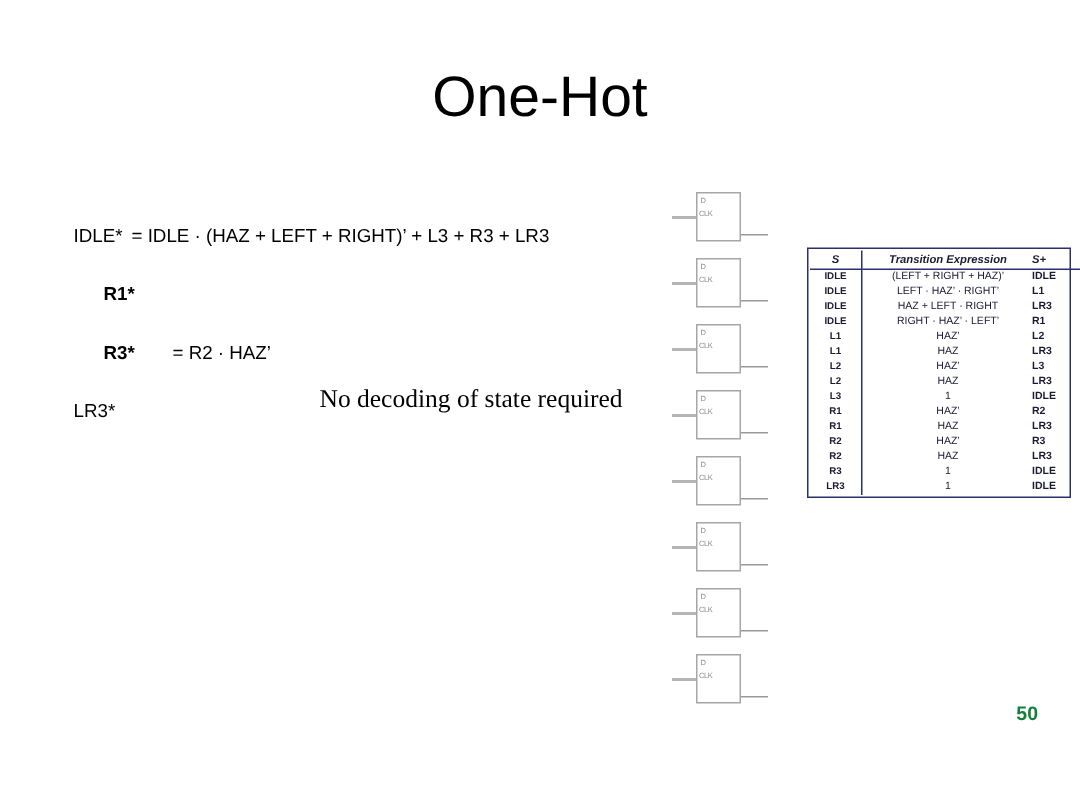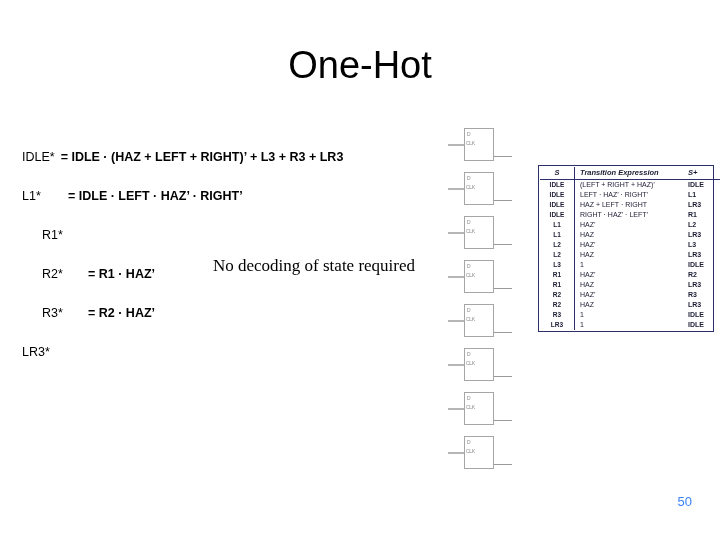--- a/index.html
+++ b/index.html
@@ -43,25 +43,26 @@
     align-items: flex-start;
     font-size: 12.5px;
     line-height: 14px;
     color: #000000;
     white-space: nowrap;
   }
   .eq-lhs {
     display: inline-block;
     min-width: 46px;
     font-weight: 400;
-  }
-  .eq-lhs.bold { font-weight: 400; padding-left: 20px; }
+    margin-left: 27px;
+  }
+  .eq-lhs.bold { font-weight: 700; padding-left: 20px; }
   .eq-rhs {
     display: inline-block;
-    font-weight: 700;
+    font-weight: 400;
   }
   .eq-row.first .eq-lhs { min-width: 0; padding-right: 6px; }
 
   
   .callout {
     position: absolute;
     left: 213px;
     top: 256px;
     font-family: "Liberation Serif", serif;
     font-size: 17px;
@@ -142,21 +143,21 @@
   .trans-table table {
     border-collapse: collapse;
     width: 100%;
     table-layout: fixed;
   }
   .trans-table th, .trans-table td {
     font-family: "Liberation Sans", sans-serif;
     font-size: 7px;
     color: #1b1b33;
     padding: 1px 2px;
-    text-align: left;
+    text-align: center;
     line-height: 8px;
     white-space: nowrap;
     overflow: hidden;
   }
   .trans-table th {
     font-weight: 700;
     font-style: italic;
     font-size: 7.5px;
     border-bottom: 1px solid #2b2f6b;
     padding-bottom: 2px;
@@ -180,47 +181,39 @@
     text-align: left;
   }
   .trans-table th.c-next { text-align: left; }
   .trans-table td.c-s { font-size: 6.5px; }
   .trans-table tr td { border: 0; }
 
   
   .page-number {
     position: absolute;
     right: 28px;
-    top: 494px;
+    top: 468px;
     font-size: 13px;
-    font-weight: 400;
-    color: #3b82f6;
+    font-weight: 700;
+    color: #15803d;
     font-family: "Liberation Sans", sans-serif;
   }
 </style>
 </head>
 <body>
 
 <div class="slide-title">One-Hot</div>
 
 <div class="equations" id="equations">
     <div class="eq-row first">
       <span class="eq-lhs">IDLE*</span>
       <span class="eq-rhs">= IDLE · (HAZ + LEFT + RIGHT)’ + L3 + R3 + LR3</span>
     </div>
     <div class="eq-row">
-      <span class="eq-lhs">L1*</span>
-      <span class="eq-rhs">= IDLE · LEFT · HAZ’ · RIGHT’</span>
-    </div>
-    <div class="eq-row">
       <span class="eq-lhs bold">R1*</span>
-    </div>
-    <div class="eq-row">
-      <span class="eq-lhs bold">R2*</span>
-      <span class="eq-rhs">= R1 · HAZ’</span>
     </div>
     <div class="eq-row">
       <span class="eq-lhs bold">R3*</span>
       <span class="eq-rhs">= R2 · HAZ’</span>
     </div>
     <div class="eq-row">
       <span class="eq-lhs">LR3*</span>
     </div>
   </div>
 

